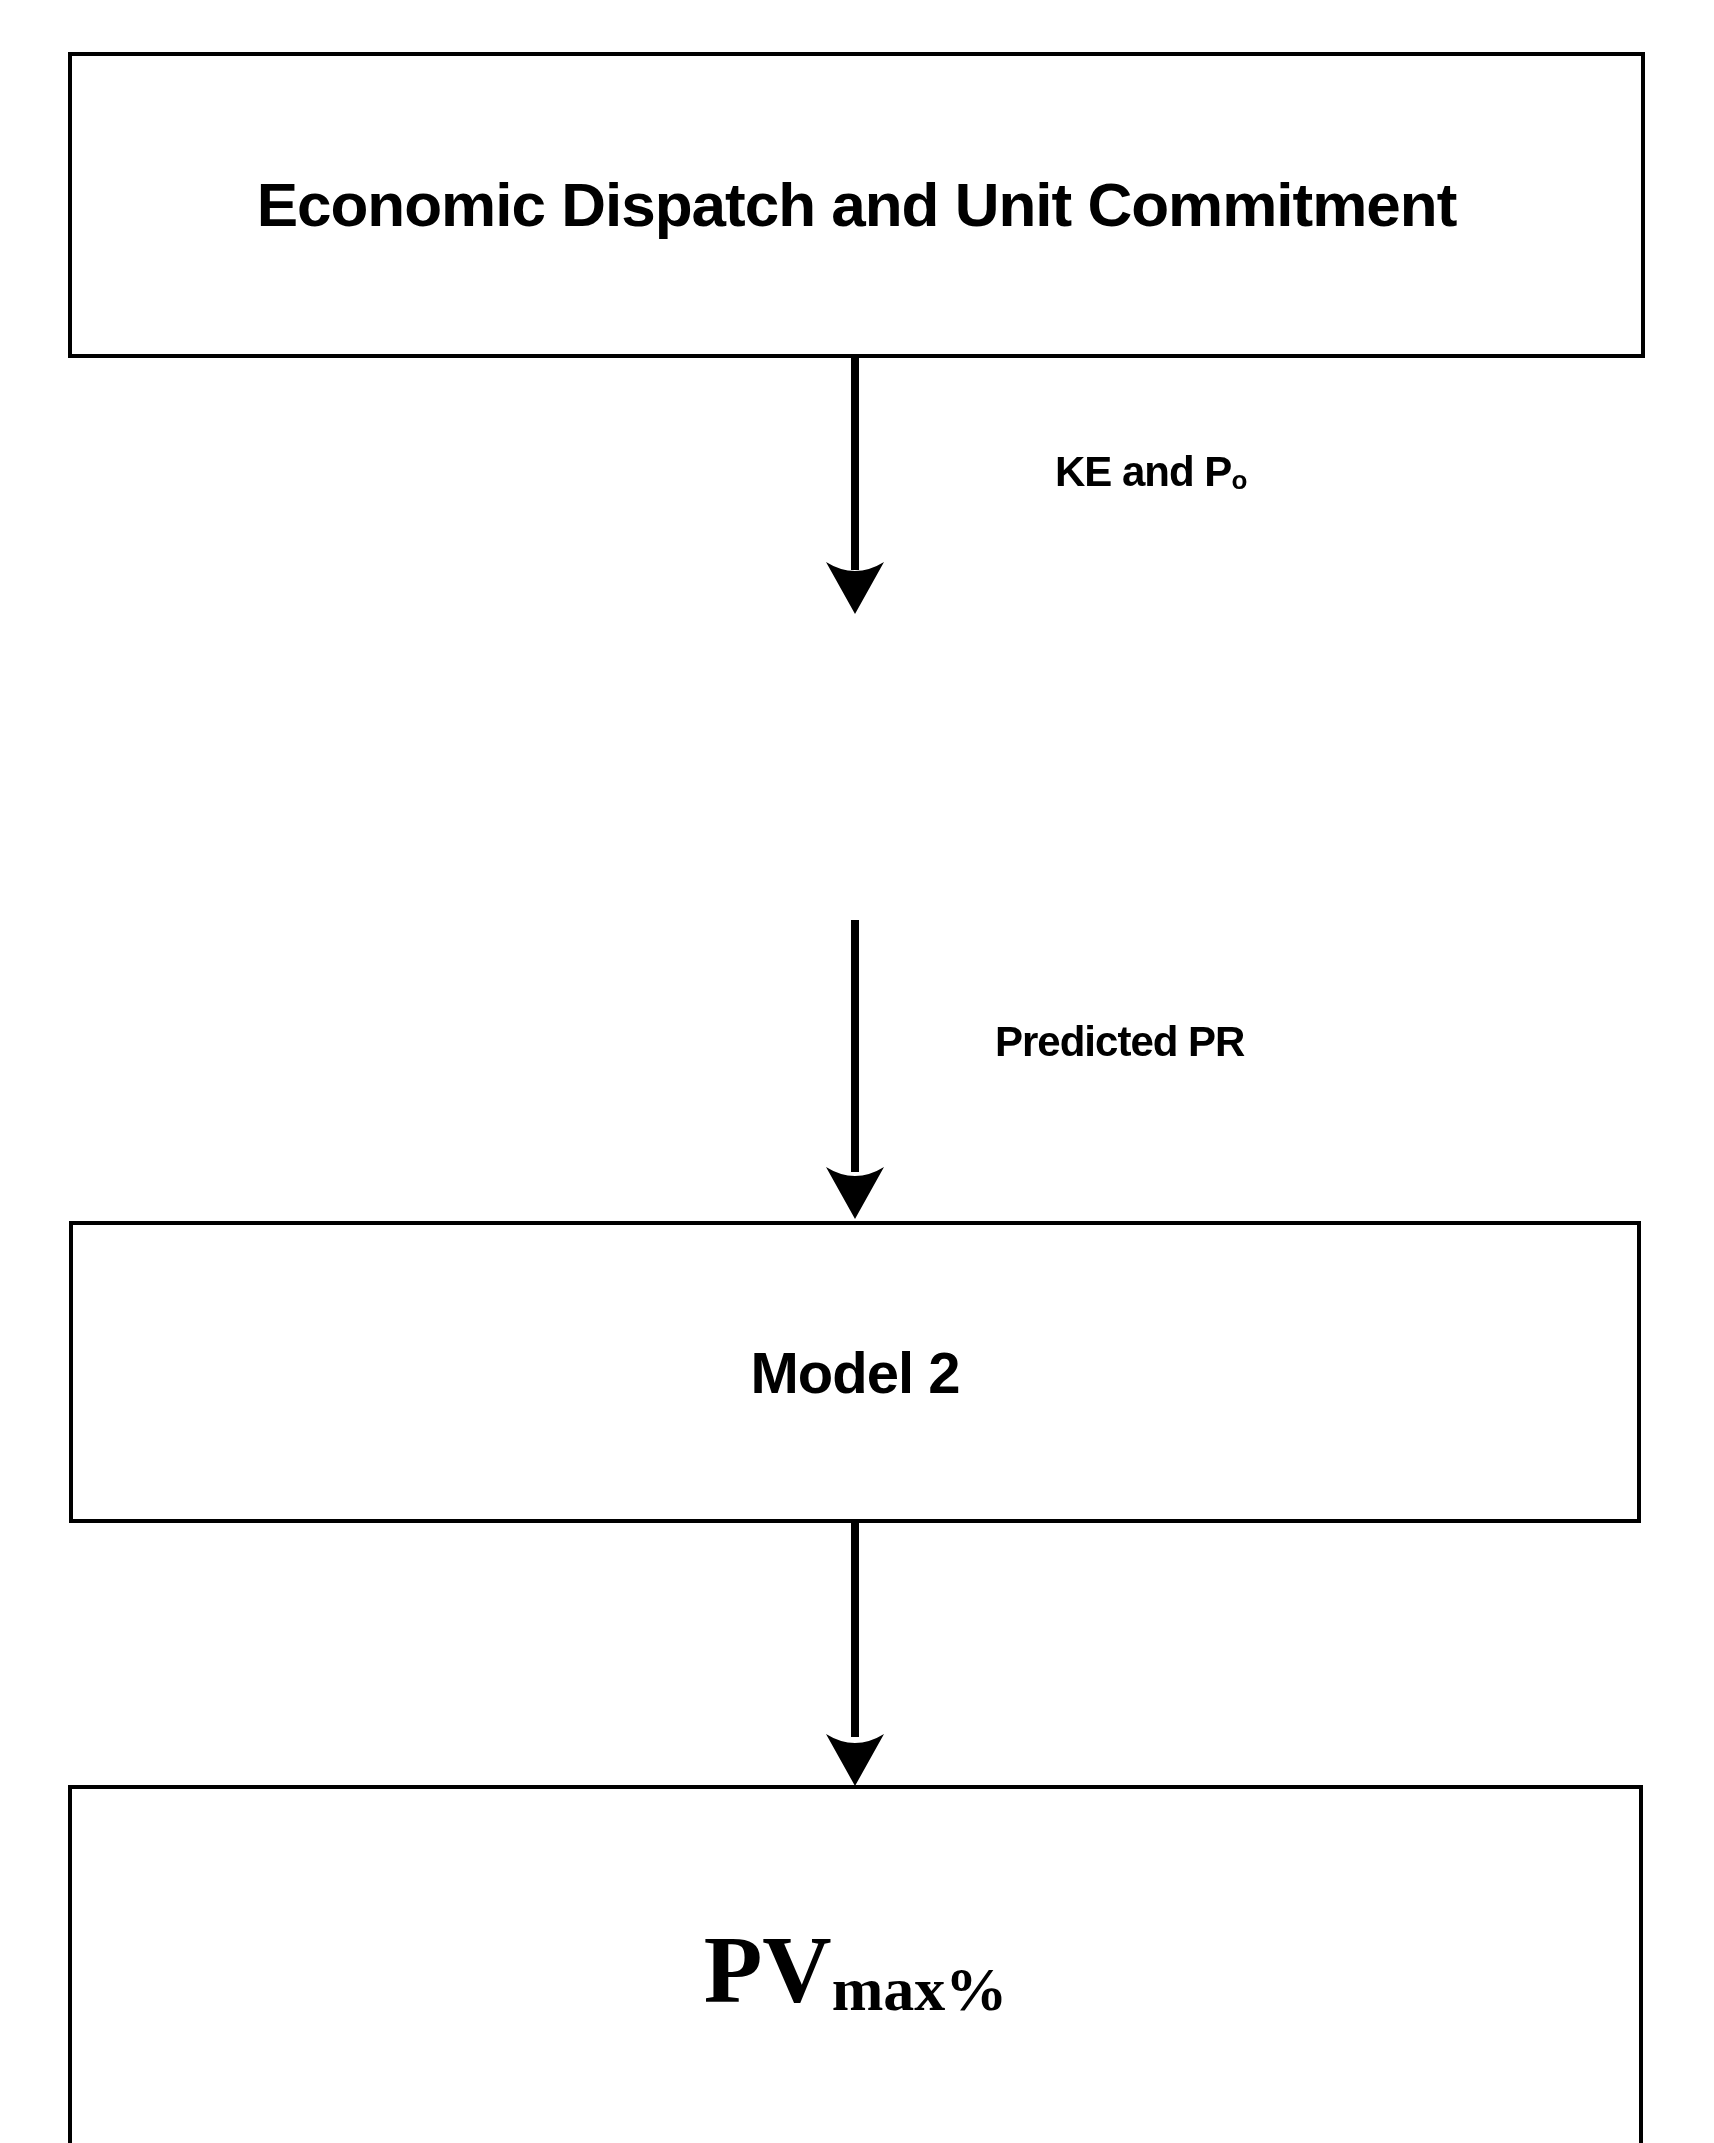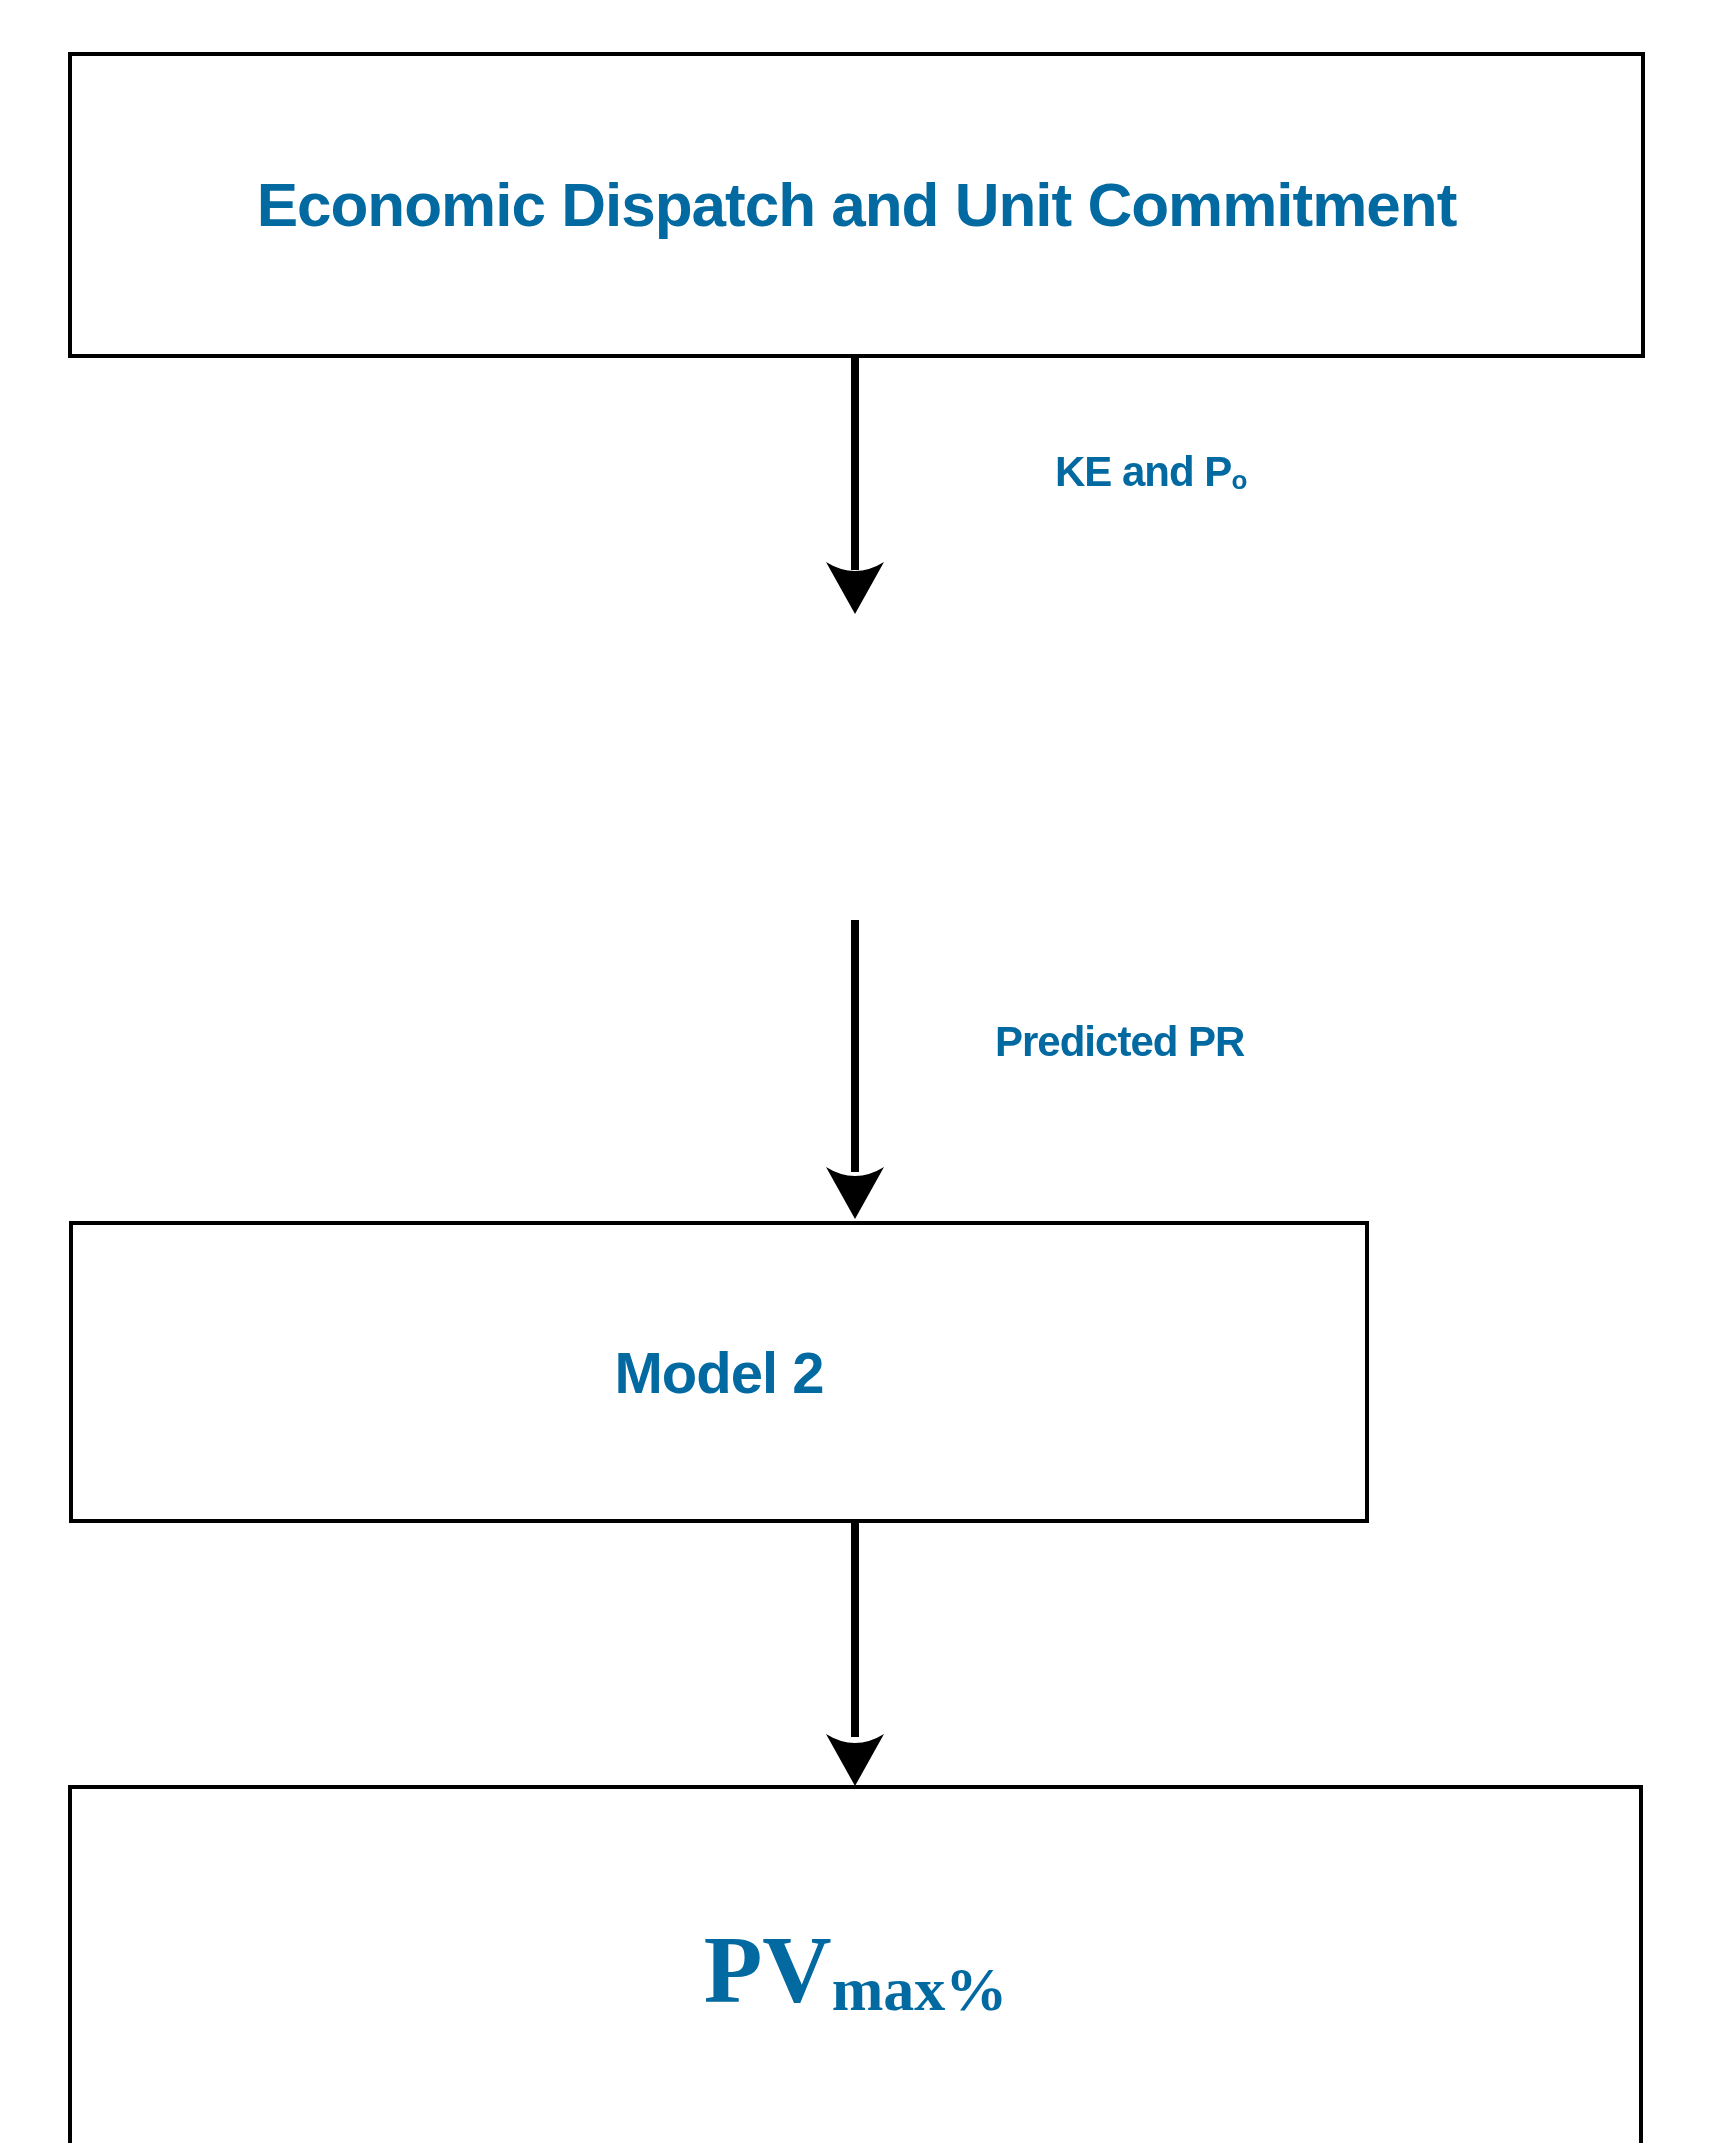--- a/index.html
+++ b/index.html
@@ -6,21 +6,21 @@
     margin: 0;
     padding: 0;
     background: #ffffff;
   }
   .canvas {
     position: relative;
     width: 1714px;
     height: 2143px;
     background: #ffffff;
     font-family: "Liberation Sans", sans-serif;
-    color: #0369a1;
+    color: #000000;
     overflow: hidden;
   }
   .node {
     position: absolute;
     border: 4px solid #000000;
     background: #ffffff;
     box-sizing: border-box;
     display: flex;
     flex-direction: column;
     align-items: center;
@@ -94,21 +94,21 @@
     <span>KE and P</span><sub>o</sub>
   </div>
 
 
   <div class="edge-stem" style="left:851px; top:920px; height:252px;"></div>
   <svg class="edge-head" style="left:826px; top:1167px;" viewBox="0 0 58 52">
     <path d="M0,0 Q29,18 58,0 L29,52 Z" fill="#000000"></path>
   </svg>
   <div class="edge-label" style="left:995px; top:1018px;">Predicted PR</div>
 
-  <div class="node" style="left:69px; top:1221px; width:1300px; height:302px;text-align:right;">
+  <div class="node" style="left:69px; top:1221px; width:1572px; height:302px;text-align:right;">
     <div class="model-label">Model 2</div>
   </div>
 
   <div class="edge-stem" style="left:851px; top:1523px; height:214px;"></div>
   <svg class="edge-head" style="left:826px; top:1734px;" viewBox="0 0 58 52">
     <path d="M0,0 Q29,18 58,0 L29,52 Z" fill="#000000"></path>
   </svg>
 
   <div class="node" style="left:68px; top:1785px; width:1575px; height:369px;">
     <div class="pv-label">

